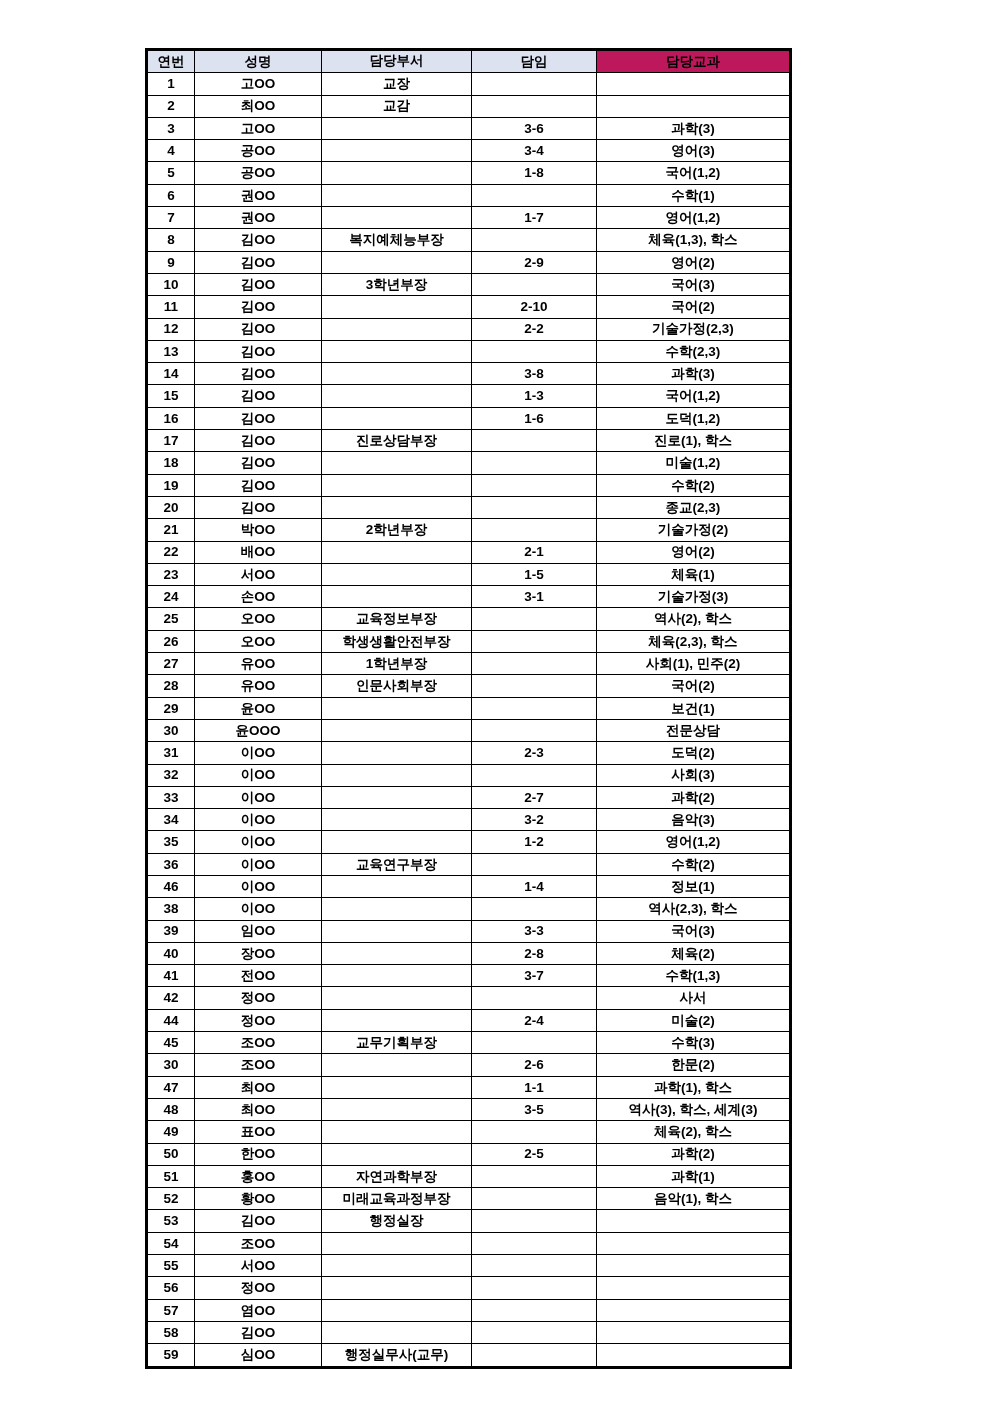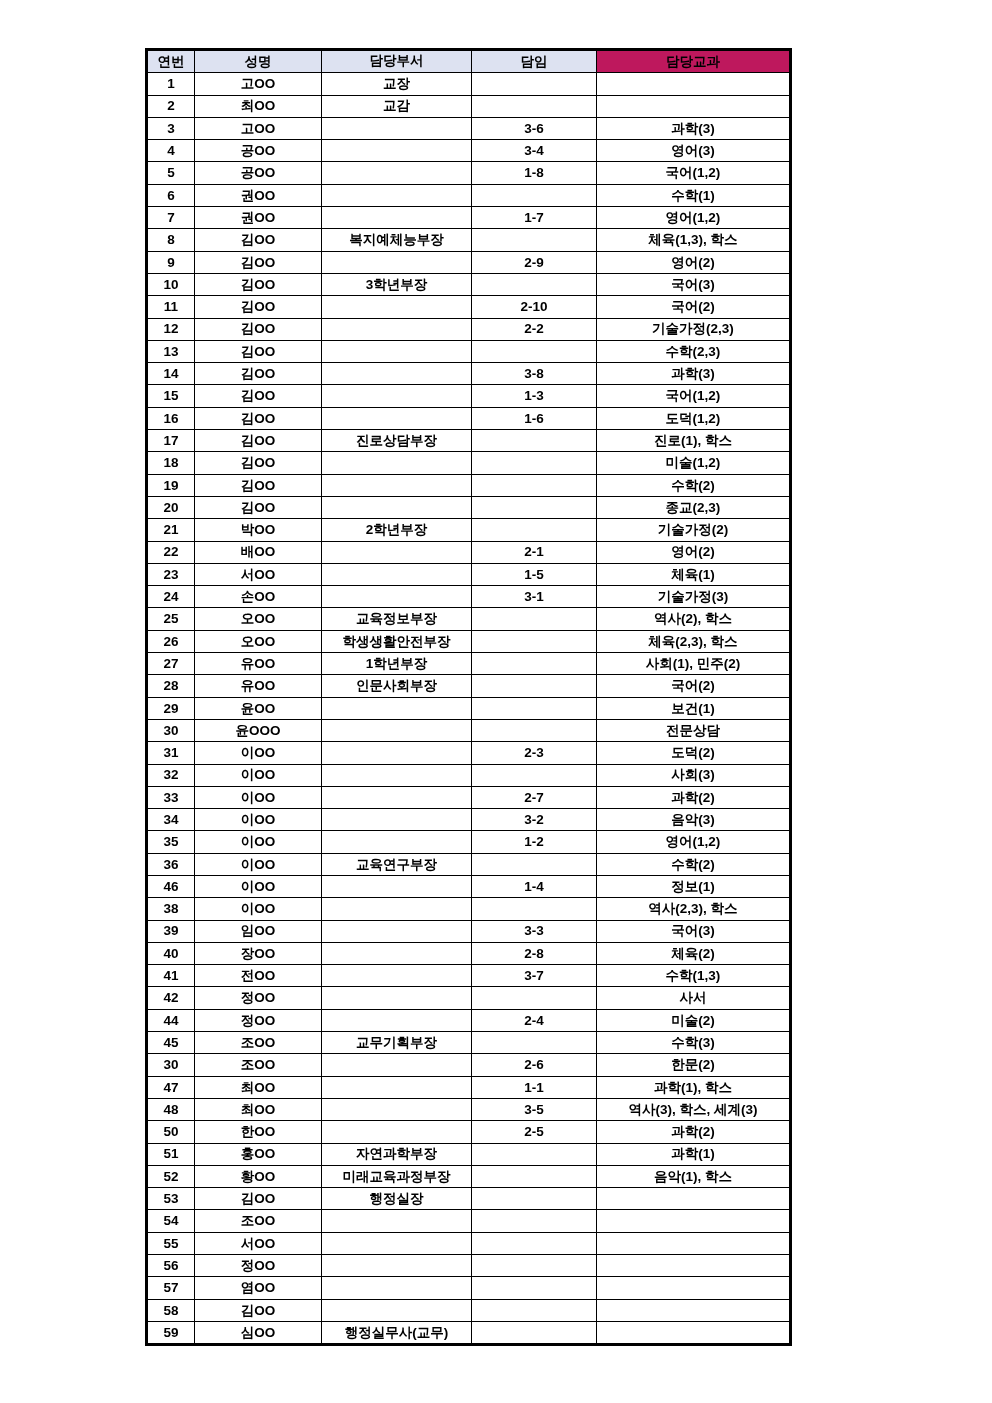--- a/index.html
+++ b/index.html
@@ -397,20 +397,27 @@
             <td>과학(1), 학스</td>
           </tr>
           <tr>
             <td>48</td>
             <td>최OO</td>
             <td></td>
             <td>3-5</td>
             <td>역사(3), 학스, 세계(3)</td>
           </tr>
           <tr>
+            <td>49</td>
+            <td>표OO</td>
+            <td></td>
+            <td></td>
+            <td>체육(2), 학스</td>
+          </tr>
+          <tr>
             <td>50</td>
             <td>한OO</td>
             <td></td>
             <td>2-5</td>
             <td>과학(2)</td>
           </tr>
           <tr>
             <td>51</td>
             <td>홍OO</td>
             <td>자연과학부장</td>

